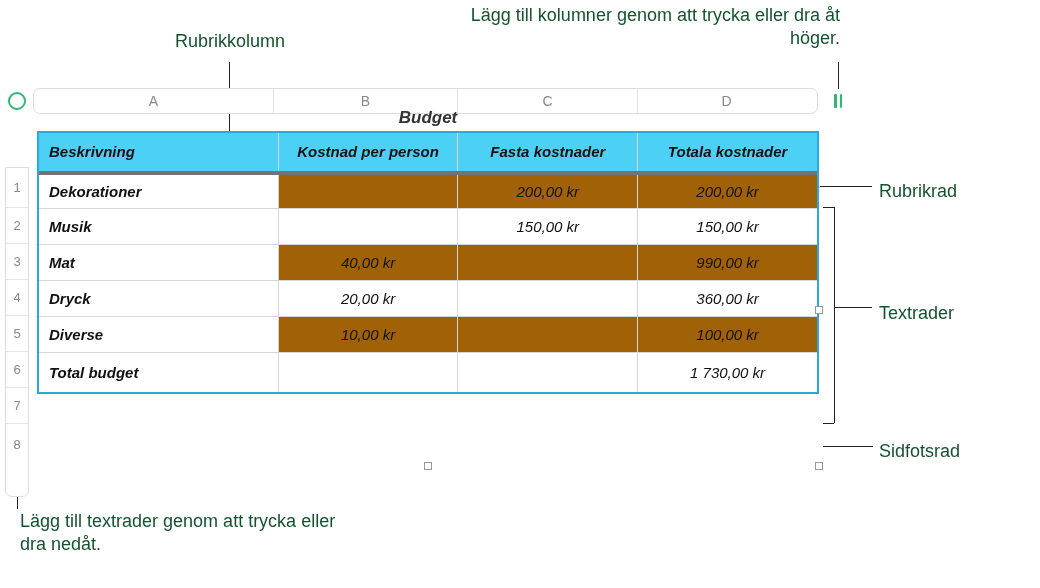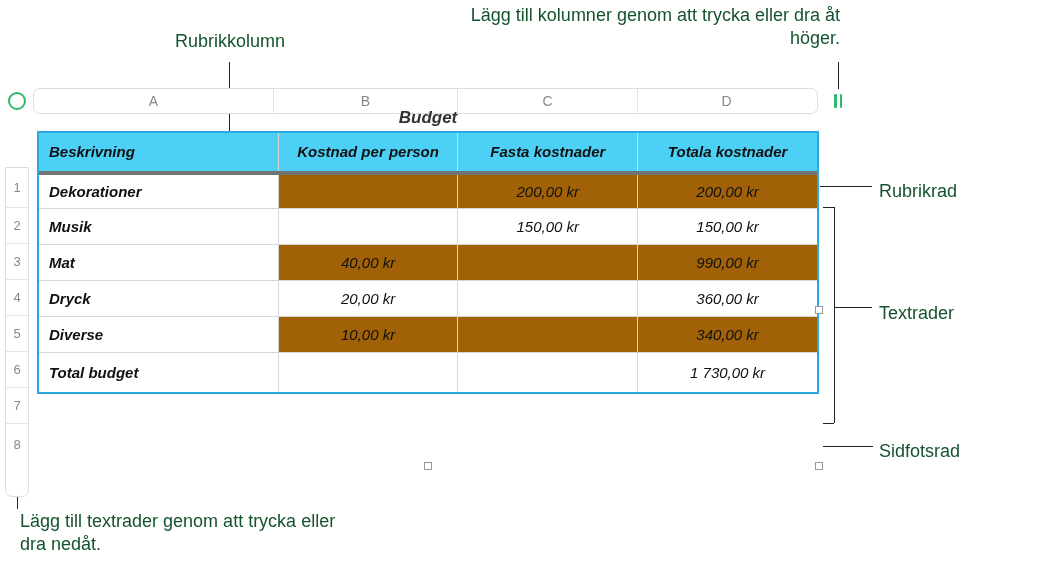--- a/index.html
+++ b/index.html
@@ -273,21 +273,21 @@
     <tr class="even">
       <td class="first">Dryck</td>
       <td class="num body">20,00 kr</td>
       <td class="num body"></td>
       <td class="num body">360,00 kr</td>
     </tr>
     <tr class="odd">
       <td class="first">Diverse</td>
       <td class="num body">10,00 kr</td>
       <td class="num body"></td>
-      <td class="num body">340,00 kr</td>
+      <td class="num body">100,00 kr</td>
     </tr>
     <tr class="footer">
       <td class="first">Total budget</td>
       <td class="num"></td>
       <td class="num"></td>
       <td class="num total">1 730,00 kr</td>
     </tr>
   </tbody>
     </table>
 </div>

